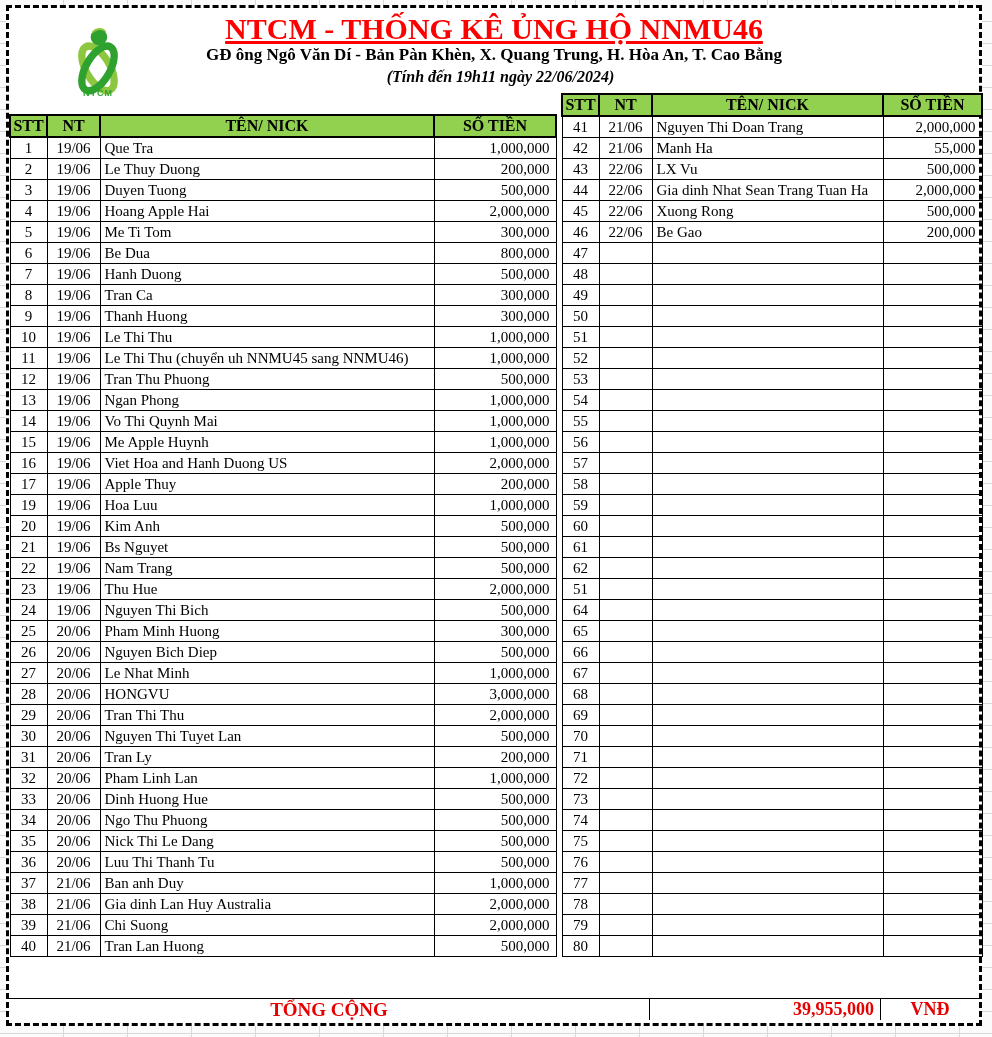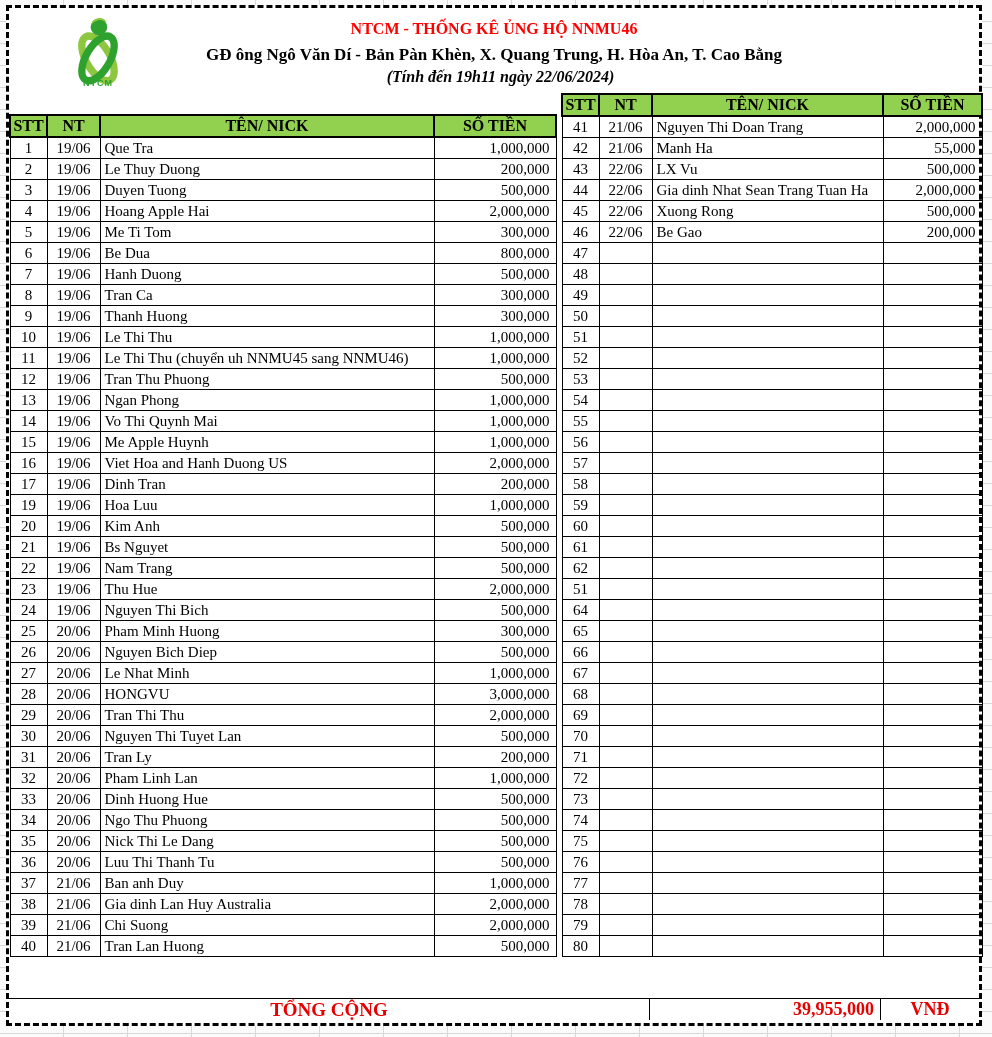--- a/index.html
+++ b/index.html
@@ -35,33 +35,34 @@
     display:flex;flex-direction:column;
   }
   
   .title-block{
     position:relative;
     height:85px;flex:0 0 85px;
     display:flex;flex-direction:column;align-items:center;justify-content:center;
     background:#fff;
   }
   .logo-wrap{
-    position:absolute;left:34px;top:4px;
+    position:absolute;left:34px;top:14px;
     width:110px;height:82px;
     display:flex;flex-direction:column;align-items:center;justify-content:center;
   }
   .logo-text{
     font-family:"Liberation Sans", sans-serif;
     font-size:9px;font-weight:bold;color:var(--logo_dark);
     letter-spacing:1px;margin-top:-8px;
   }
   .main-title{
     color:var(--title_red);
-    font-size:16px;font-weight:bold;
+    font-size:30px;font-weight:bold;
     line-height:28px;
+    text-decoration:underline;
   }
   .sub-title{
     color:#000;font-size:17px;font-weight:bold;line-height:23px;
   }
   .date-note{
     color:#000;font-size:16px;font-weight:bold;font-style:italic;line-height:21px;margin-left:13px;
   }
   
   .tables{display:flex;flex-direction:row;align-items:flex-end;}
   .divider{width:4px;background:var(--border_black);flex:0 0 4px;}
@@ -231,21 +232,21 @@
             </tr>
             <tr>
               <td class="c-stt w-stt">16</td>
               <td class="c-nt w-nt">19/06</td>
               <td class="c-name w-name">Viet Hoa and Hanh Duong US</td>
               <td class="c-amount w-amount">2,000,000</td>
             </tr>
             <tr>
               <td class="c-stt w-stt">17</td>
               <td class="c-nt w-nt">19/06</td>
-              <td class="c-name w-name">Dinh Tran</td>
+              <td class="c-name w-name">Apple Thuy</td>
               <td class="c-amount w-amount">200,000</td>
             </tr>
             <tr>
               <td class="c-stt w-stt">19</td>
               <td class="c-nt w-nt">19/06</td>
               <td class="c-name w-name">Hoa Luu</td>
               <td class="c-amount w-amount">1,000,000</td>
             </tr>
             <tr>
               <td class="c-stt w-stt">20</td>

